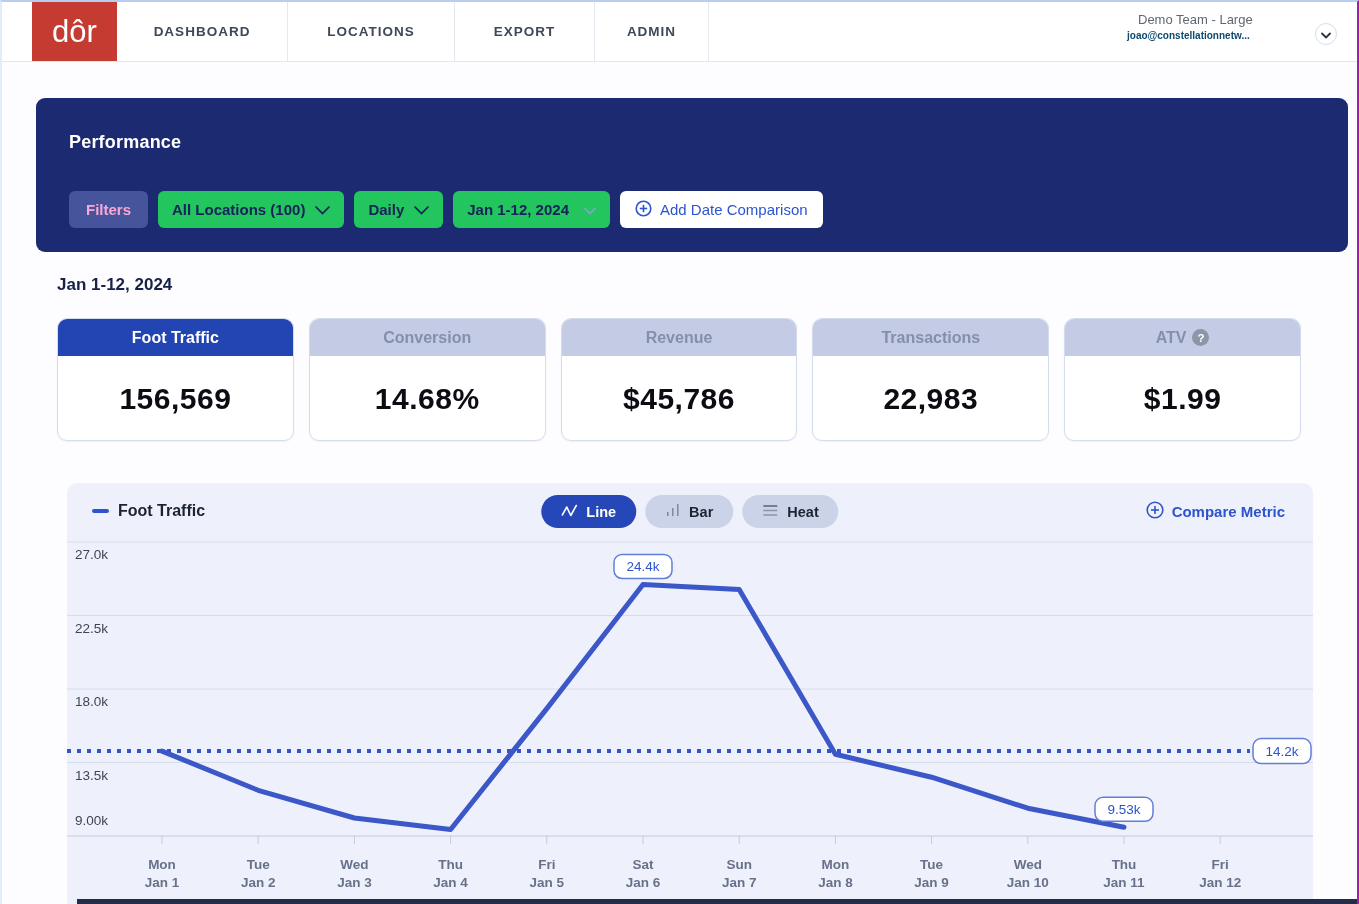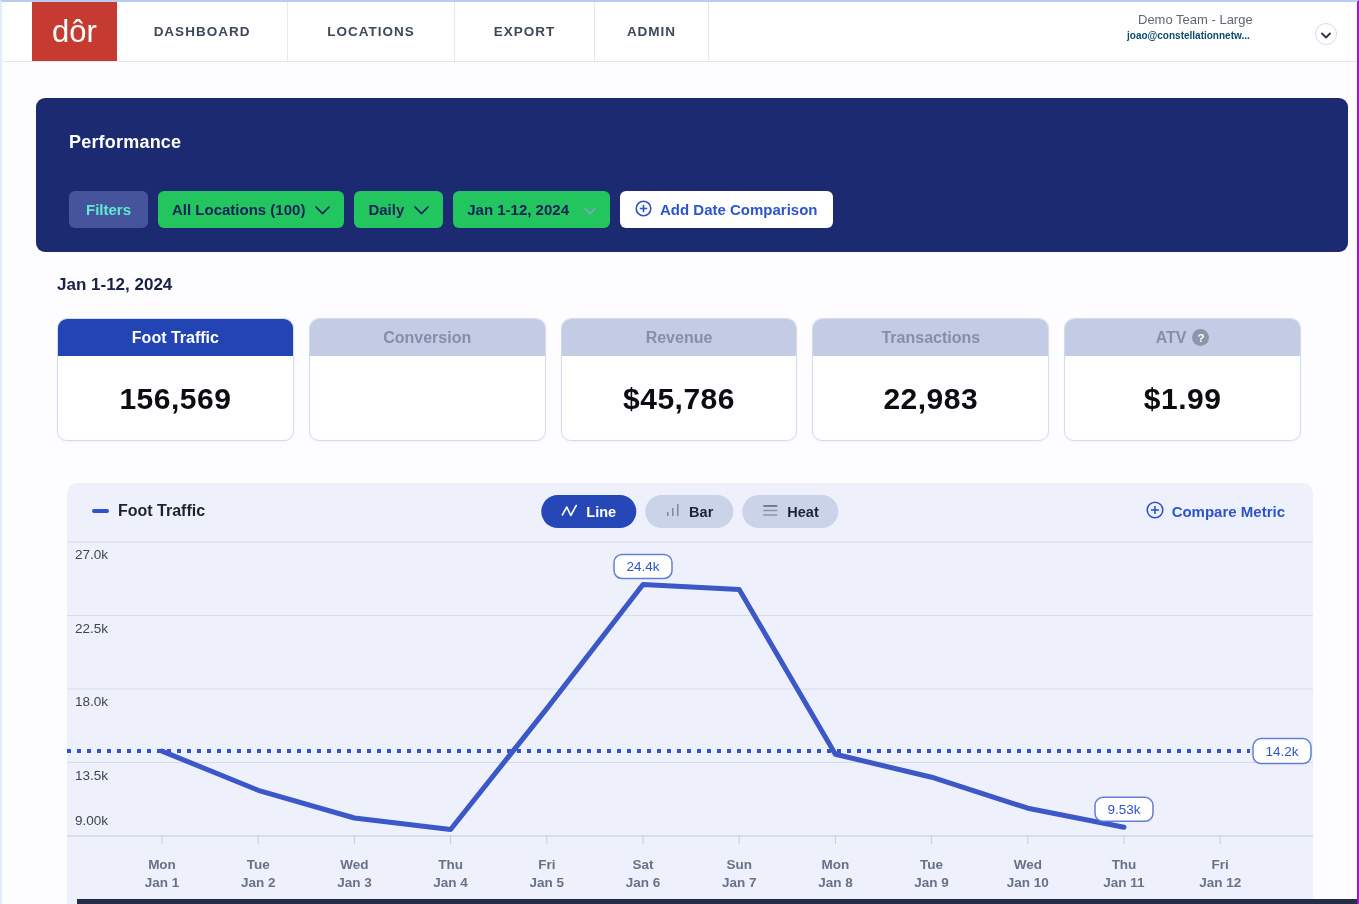--- a/index.html
+++ b/index.html
@@ -30,26 +30,26 @@
   .user-menu-btn { position:absolute; left:1313px; top:21px; width:22px; height:22px;
             border-radius:50%; background:#fff; border:1px solid #d7dde8;
             display:flex; align-items:center; justify-content:center; cursor:pointer; }
 
   
   .perf-panel { position:absolute; left:34px; top:96px; width:1312px; height:154px;
                 background:#1b2a71; border-radius:9px; }
   .perf-title { position:absolute; left:33px; top:34px; color:#ffffff;
                 font-size:18px; font-weight:800; letter-spacing:0.2px; }
   .filters-row { position:absolute; left:33px; top:93px; display:flex; gap:10px; height:37px; }
-  .btn-filters { background:#46549b; border-radius:6px; color:#5eead4; font-size:15px;
+  .btn-filters { background:#46549b; border-radius:6px; color:#f9a8d4; font-size:15px;
                  font-weight:700; padding:0 17px; display:flex; align-items:center; cursor:pointer; }
   .dd { background:#22c55e; border-radius:6px; color:#17215a; font-size:15px; font-weight:700;
         padding:0 14px; display:flex; align-items:center; gap:10px; cursor:pointer; }
   .dd.dd-date { gap:15px; }
-  .btn-add { background:#fff; border-radius:6px; color:#2d54cc; font-size:15px; font-weight:700;
+  .btn-add { background:#fff; border-radius:6px; color:#2d54cc; font-size:15px; font-weight:400;
              padding:0 15px; display:flex; align-items:center; gap:8px; cursor:pointer; }
 
   
   .section-title { position:absolute; left:55px; top:273px; font-size:17px; font-weight:800;
                    color:#182148; }
   .metrics { position:absolute; left:55px; top:316px; width:1244px; display:flex; gap:15px; }
   .metric-card { flex:1; height:123px; background:#ffffff; border:1px solid #d5dcee;
                  border-radius:10px; overflow:hidden; cursor:pointer;
                  box-shadow:0 1px 2px rgba(30,40,90,0.05); }
   .card-head { height:37px; background:#c3cce4; color:#858fa9; display:flex; gap:6px;
@@ -148,20 +148,21 @@
 
   <div class="section-title">Jan 1-12, 2024</div>
 
   <div class="metrics">
     <div class="metric-card selected">
       <div class="card-head">Foot Traffic</div>
       <div class="card-value">156,569</div>
     </div>
     <div class="metric-card">
       <div class="card-head">Conversion</div>
+      <div class="card-value">14.68%</div>
     </div>
     <div class="metric-card">
       <div class="card-head">Revenue</div>
       <div class="card-value">$45,786</div>
     </div>
     <div class="metric-card">
       <div class="card-head">Transactions</div>
       <div class="card-value">22,983</div>
     </div>
     <div class="metric-card">

